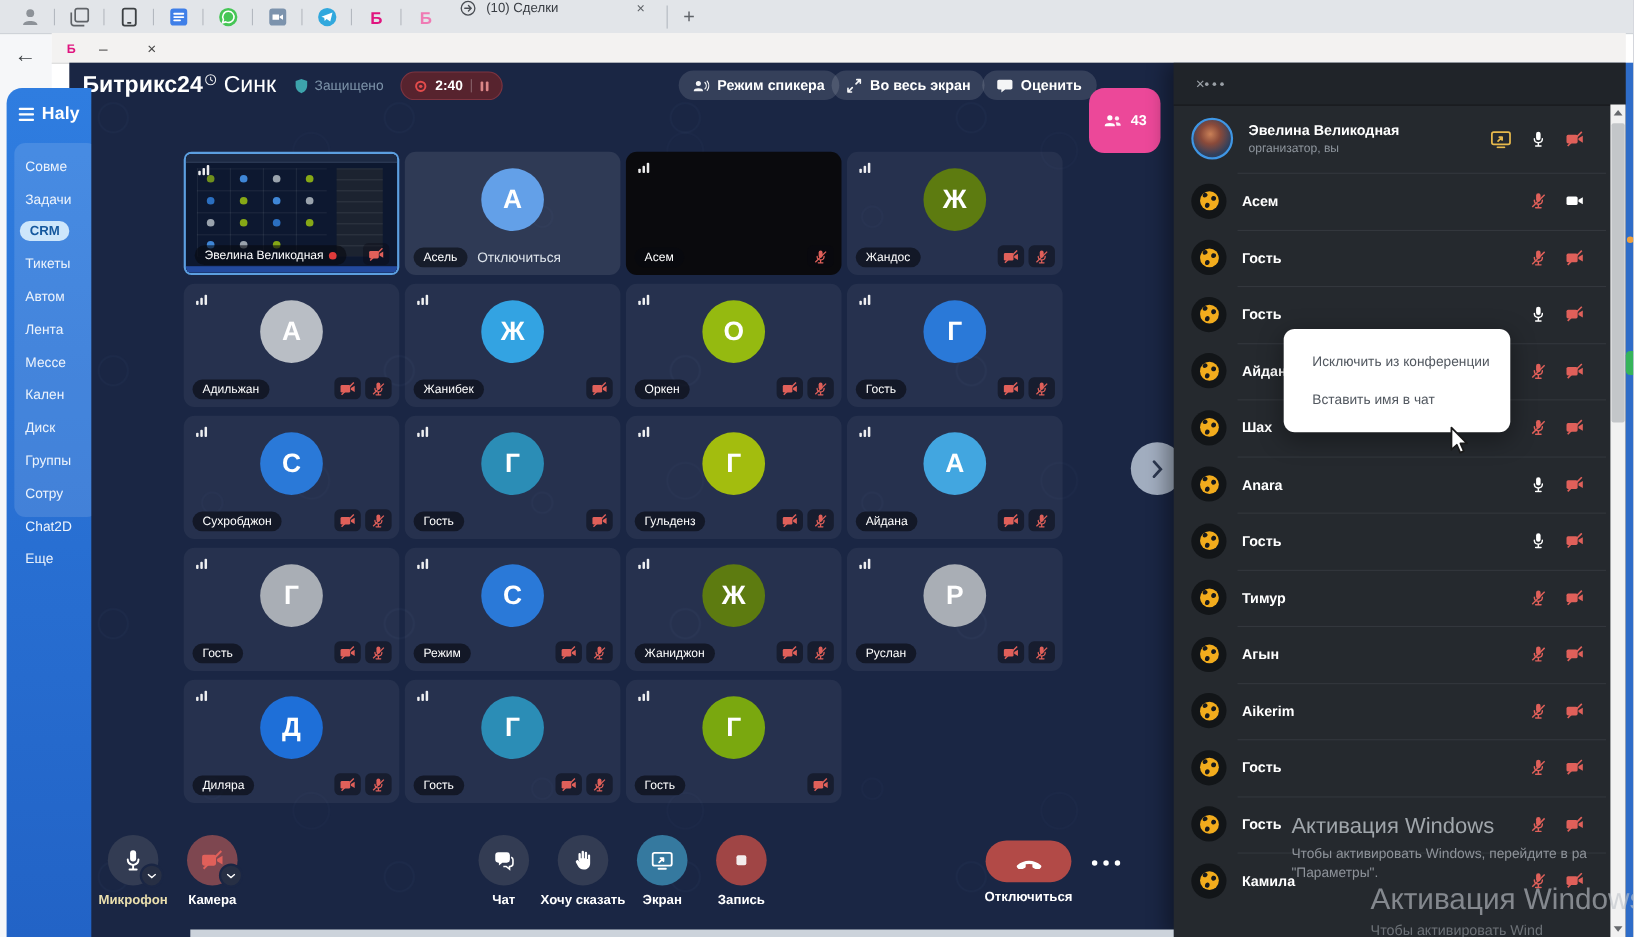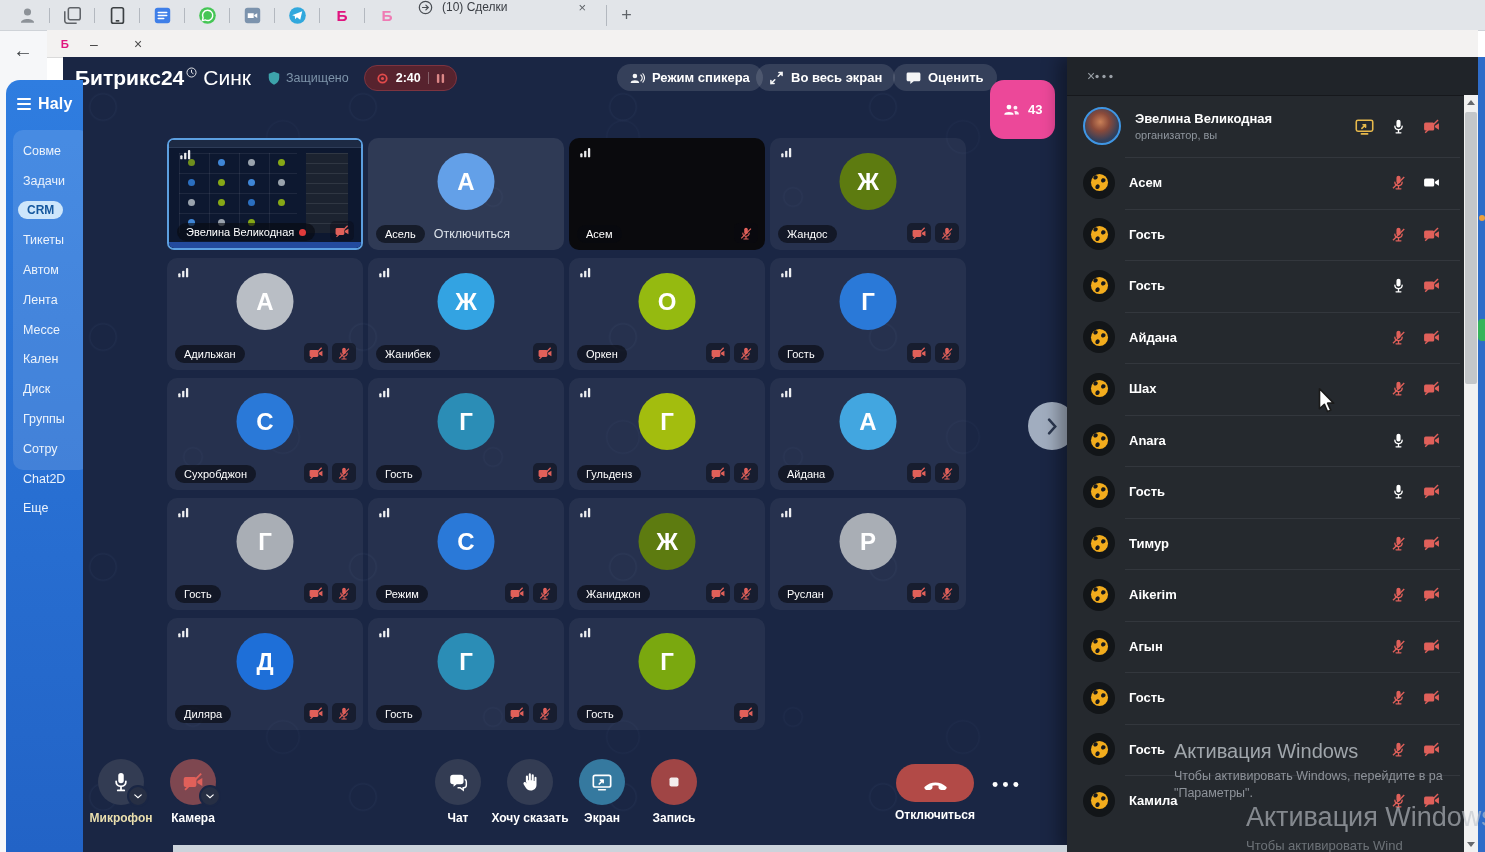--- a/index.html
+++ b/index.html
@@ -1418,21 +1418,21 @@
           <div class="prow">
             <div class="pav">
               <span style="display: flex;">
                 <svg viewBox="0 0 16 16">
                   <circle cx="8" cy="8" r="7.2" fill="#f2ac1d"></circle>
                   <path fill="#17191c" d="M4.8 1.9c1.9.4 2.4 2 .9 3.1-1.4 1-3 .4-2.9-1 .1-1 .9-1.9 2-2.1zM10.2 4.6c1.6-.7 3 .1 2.9 1.6-.1 1.4-1.6 2.3-2.9 1.7-1.2-.5-1.2-2.6 0-3.3zM6.1 9.6c1.3-.2 2.3.8 2 2.1-.3 1.4-1.9 2.2-3 1.5-1-.7-.6-3.3 1-3.6z"></path>
                 </svg>
               </span>
             </div>
             <div class="ptxt">
-              <div class="pname">Aikerim</div>
+              <div class="pname">Агын</div>
             </div>
             <div class="picons">
               <div class="pic mic-off" style="display: flex;">
                 <span style="display: flex;">
                   <svg viewBox="0 0 16 16" fill="currentColor">
                     <rect x="5.8" y="0.8" width="4.4" height="8.2" rx="2.2"></rect>
                     <path d="M3.4 7.5a.7.7 0 0 1 1.4 0 3.2 3.2 0 0 0 6.4 0 .7.7 0 0 1 1.4 0 4.6 4.6 0 0 1-3.9 4.5v2h1.9a.7.7 0 1 1 0 1.4H5.4a.7.7 0 1 1 0-1.4h1.9v-2A4.6 4.6 0 0 1 3.4 7.5z"></path>
                     <path d="M1.6 13.6 13.6 1.6l1 1L2.6 14.6z"></path>
                   </svg>
                 </span>
@@ -1451,21 +1451,21 @@
           <div class="prow">
             <div class="pav">
               <span style="display: flex;">
                 <svg viewBox="0 0 16 16">
                   <circle cx="8" cy="8" r="7.2" fill="#f2ac1d"></circle>
                   <path fill="#17191c" d="M4.8 1.9c1.9.4 2.4 2 .9 3.1-1.4 1-3 .4-2.9-1 .1-1 .9-1.9 2-2.1zM10.2 4.6c1.6-.7 3 .1 2.9 1.6-.1 1.4-1.6 2.3-2.9 1.7-1.2-.5-1.2-2.6 0-3.3zM6.1 9.6c1.3-.2 2.3.8 2 2.1-.3 1.4-1.9 2.2-3 1.5-1-.7-.6-3.3 1-3.6z"></path>
                 </svg>
               </span>
             </div>
             <div class="ptxt">
-              <div class="pname">Агын</div>
+              <div class="pname">Aikerim</div>
             </div>
             <div class="picons">
               <div class="pic mic-off" style="display: flex;">
                 <span style="display: flex;">
                   <svg viewBox="0 0 16 16" fill="currentColor">
                     <rect x="5.8" y="0.8" width="4.4" height="8.2" rx="2.2"></rect>
                     <path d="M3.4 7.5a.7.7 0 0 1 1.4 0 3.2 3.2 0 0 0 6.4 0 .7.7 0 0 1 1.4 0 4.6 4.6 0 0 1-3.9 4.5v2h1.9a.7.7 0 1 1 0 1.4H5.4a.7.7 0 1 1 0-1.4h1.9v-2A4.6 4.6 0 0 1 3.4 7.5z"></path>
                     <path d="M1.6 13.6 13.6 1.6l1 1L2.6 14.6z"></path>
                   </svg>
                 </span>
@@ -1586,20 +1586,24 @@
             <i></i>
           </div>
         <div id="sthumb"></div>
         <div class="sarr down">
             <i></i>
           </div>
       </div>
     </div>
   </div>
 
+  <div id="ctx-menu">
+      <div class="ctx-item">Исключить из конференции</div>
+      <div class="ctx-item">Вставить имя в чат</div>
+    </div>
 
   <div id="wm-small">
     <div class="wm-title">Активация Windows</div>
     <div class="wm-line">Чтобы активировать Windows, перейдите в ра</div>
     <div class="wm-line wm-line2">"Параметры".</div>
   </div>
   <div id="wm-large">
     <div class="wm-title">Активация Windows</div>
     <div class="wm-line">Чтобы активировать Wind</div>
   </div>

